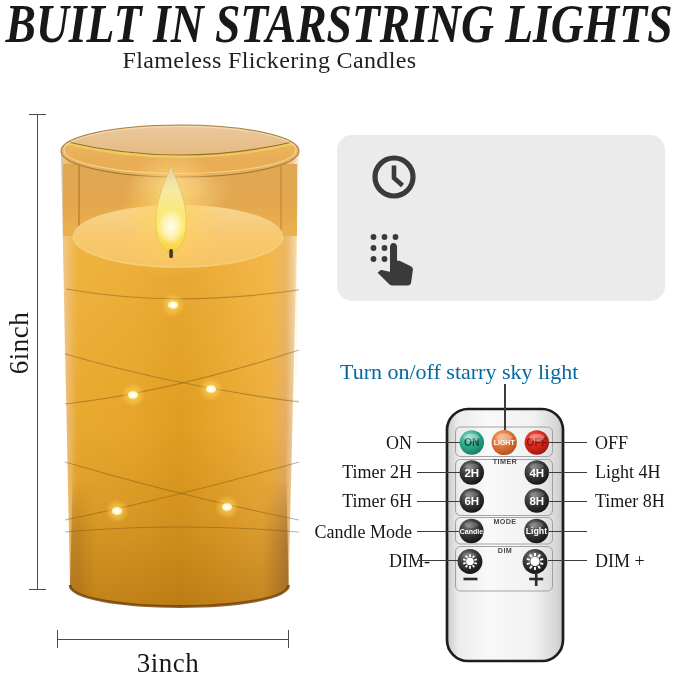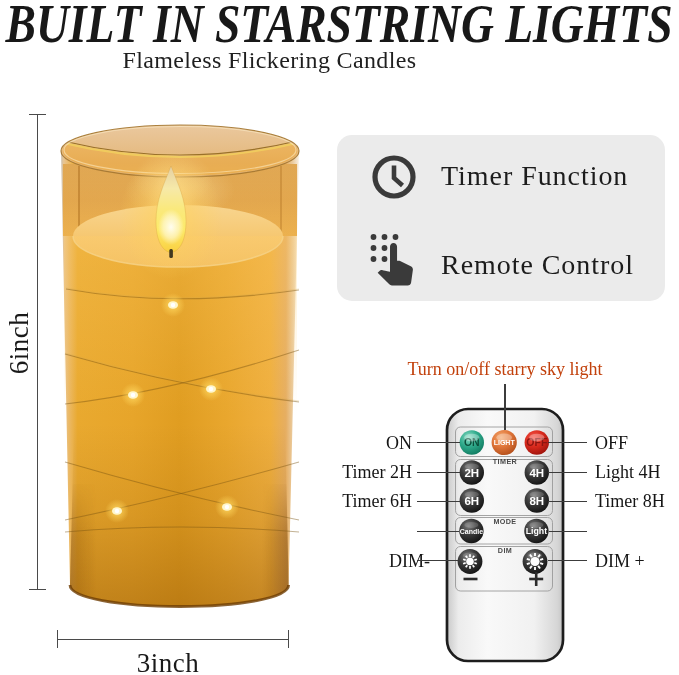--- a/index.html
+++ b/index.html
@@ -198,37 +198,35 @@
         </g>
     </g>
   </svg>
 
   <div class="abs" style="left:336.5px;top:135px;width:328px;height:166px;background:#ebebeb;border-radius:15px;"></div>
 
   <svg class="abs" style="left:372px;top:154.5px;" width="44" height="44" viewBox="0 0 44 44">
     <circle cx="22" cy="22" r="19" fill="none" stroke="#3a3a3a" stroke-width="5.2"></circle>
     <path d="M22,10.5 L22,23 L30.5,30.5" fill="none" stroke="#3a3a3a" stroke-width="4.6"></path>
   </svg>
-  <div class="abs" style="left:441px;top:160px;font-size:28px;letter-spacing:0.95px;color:#1c1c1c;">Timer Function</div>
 
   <svg class="abs" style="left:368px;top:226px;" width="52" height="62" viewBox="0 0 52 62">
     <g fill="#3a3a3a">
       <circle cx="5.5" cy="11" r="2.9"></circle>
         <circle cx="16.5" cy="11" r="2.9"></circle>
         <circle cx="27.5" cy="11" r="2.9"></circle>
       <circle cx="5.5" cy="22" r="2.9"></circle>
         <circle cx="16.5" cy="22" r="2.9"></circle>
       <circle cx="5.5" cy="33" r="2.9"></circle>
         <circle cx="16.5" cy="33" r="2.9"></circle>
       <path transform="translate(-1.5,3) scale(2.35)" d="M18.84 15.87l-4.54-2.26c-.17-.07-.35-.11-.54-.11H13v-6c0-.83-.67-1.5-1.5-1.5S10 6.67 10 7.5v10.74c-3.6-.76-3.54-.75-3.67-.75-.31 0-.59.13-.79.33l-.79.8 4.94 4.94c.27.28.65.44 1.06.44h6.79c.75 0 1.33-.55 1.44-1.28l.75-5.27c.01-.07.02-.14.02-.2 0-.62-.38-1.16-.91-1.38z"></path>
     </g>
   </svg>
-  <div class="abs" style="left:441px;top:249px;font-size:28px;letter-spacing:0.95px;color:#1c1c1c;">Remote Control</div>
-
-  <div class="abs" style="left:340px;top:359px;width:330px;text-align:center;font-size:18px;color:#c2410c;">Turn on/off starry sky light</div>
+
+  <div class="abs" style="left:340px;top:359px;width:330px;font-size:22px;color:#0369a1;">Turn on/off starry sky light</div>
   <div class="abs" style="left:504.4px;top:384px;width:1.3px;height:46px;background:#3c3c3c;z-index:5;"></div>
 
   <svg class="abs" style="left:440px;top:400px;" width="135" height="266" viewBox="0 0 135 266">
     <defs>
       <filter id="soft" x="-50%" y="-50%" width="200%" height="200%">
           <feGaussianBlur stdDeviation="3"></feGaussianBlur>
         </filter>
       <linearGradient id="rbody" x1="0" y1="0" x2="1" y2="0">
         <stop offset="0" stop-color="#c9c9c9"></stop>
         <stop offset="0.1" stop-color="#ececec"></stop>
@@ -348,20 +346,21 @@
     <g stroke="#2b2b2b" stroke-width="2.6">
       <line x1="23.5" y1="179" x2="37.5" y2="179"></line>
       <line x1="89.2" y1="179" x2="103.2" y2="179"></line>
       <line x1="96.2" y1="172" x2="96.2" y2="186"></line>
     </g>
   </svg>
 
   <div class="lbl" style="right:267px;top:431.5px;">ON</div>
   <div class="lbl" style="right:267px;top:461px;text-align:right;">Timer 2H</div>
   <div class="lbl" style="right:267px;top:490px;">Timer 6H</div>
+  <div class="lbl" style="right:267px;top:521px;">Candle Mode</div>
   <div class="lbl" style="right:249px;top:549.5px;">DIM-</div>
 
   <div class="lbl" style="left:595px;top:431.5px;">OFF</div>
   <div class="lbl" style="left:595px;top:461px;">Light 4H</div>
   <div class="lbl" style="left:595px;top:490px;text-align:center;">Timer 8H</div>
   <div class="lbl" style="left:595px;top:550px;">DIM +</div>
 
   <div class="lline" style="left:417px;top:442px;width:43px;"></div>
   <div class="lline" style="left:417px;top:471.5px;width:43px;"></div>
   <div class="lline" style="left:417px;top:500.5px;width:43px;"></div>

